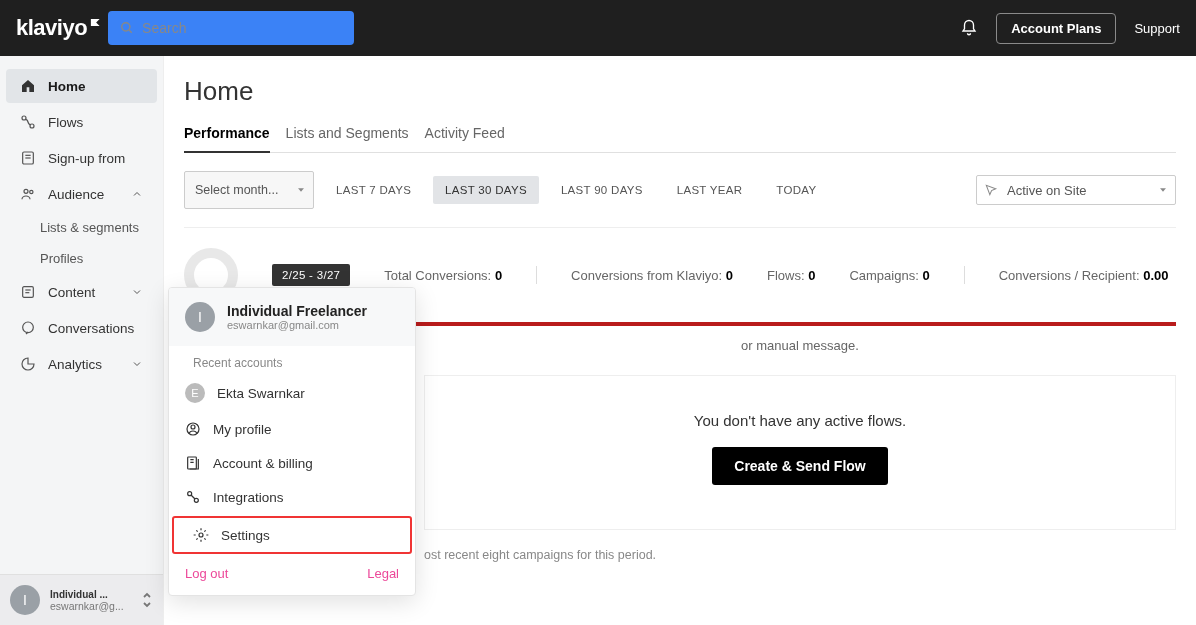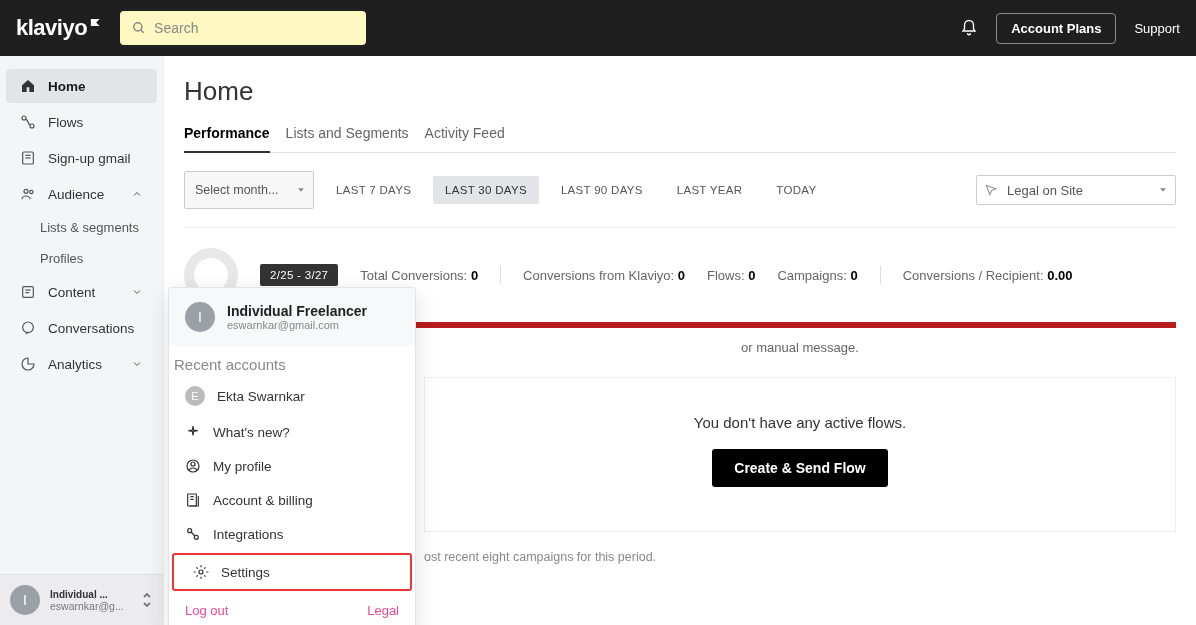--- a/index.html
+++ b/index.html
@@ -1,25 +1,25 @@
 <!DOCTYPE html>
 <html><head>
 <meta charset="utf-8">
 <style>
   * { box-sizing: border-box; margin: 0; padding: 0; font-family: -apple-system, BlinkMacSystemFont, "Segoe UI", Helvetica, Arial, sans-serif; }
   body { width: 1196px; height: 625px; overflow: hidden; background: #fff; color: #333; }
   svg { display: block; }
 
   
-  .topbar { height: 56px; background: #1f1f1f; display: flex; align-items: center; padding: 4px 16px; gap: 16px; }
+  .topbar { height: 56px; background: #1f1f1f; display: flex; align-items: center; padding: 4px 16px; gap: 4px; }
   .logo { color: #fff; font-size: 22px; font-weight: 700; letter-spacing: -0.5px; display:flex; align-items:center; gap:2px;}
   .logo .flag { width:14px; height:14px; margin-left:1px; margin-top:-6px; }
   .search-wrap { position: relative; width: 246px; }
   .search-wrap .icon { position: absolute; left: 12px; top: 50%; transform: translateY(-50%); color:#888; }
-  .search-input { width: 100%; height: 34px; border-radius: 4px; border: none; background: #fef9c3; padding: 0 12px 0 34px; font-size: 14px; color:#333; }
+  .search-input { width: 100%; height: 34px; border-radius: 4px; border: none; background: #3b82f6; padding: 0 12px 0 34px; font-size: 14px; color:#333; }
   .search-input::placeholder { color:#888; }
   .spacer { flex: 1; }
   .top-right { display: flex; align-items: center; gap: 18px; color:#fff; }
   .btn-outline { border: 1px solid #8a8a8a; background: transparent; color: #fff; padding: 7px 14px; border-radius: 4px; font-size: 13px; font-weight:600; cursor:pointer; }
   .top-link { font-size: 13px; color:#fff; cursor:pointer; }
 
   
   .layout { display: flex; height: calc(625px - 56px); }
   .sidebar { width: 164px; background: #f4f5f6; display: flex; flex-direction: column; padding-top: 12px; position:relative; border-right:1px solid #eee;}
   .nav-item { display: flex; align-items: center; gap: 12px; padding: 9px 14px; font-size: 13.5px; color:#333; cursor:pointer; border-radius:4px; margin: 1px 6px; }
@@ -43,39 +43,39 @@
   .select-month { width:130px; height:38px; border:1px solid #ccc; background:#f7f7f7; font-size:12.5px; color:#555; padding:0 22px 0 10px; border-radius:2px; appearance:none; cursor:pointer; position:relative; }
   .select-wrap { position:relative; display:inline-block; }
   .select-wrap .caret { position:absolute; right:8px; top:50%; transform:translateY(-50%); color:#888; pointer-events:none; }
   .range-btn { font-size:11.5px; color:#555; padding:8px 12px; cursor:pointer; border-radius:2px; letter-spacing:0.3px;}
   .range-btn.active { background:#e2e4e7; color:#333; }
   .metric-select { width:200px; height:30px; border:1px solid #ccc; background:#fff; font-size:13px; color:#555; padding:0 10px 0 30px; border-radius:2px; appearance:none; cursor:pointer; }
   .metric-wrap { position:relative; margin-left:auto; }
   .metric-wrap .micon { position:absolute; left:8px; top:50%; transform:translateY(-50%); color:#888; }
   .metric-wrap .caret { position:absolute; right:8px; top:50%; transform:translateY(-50%); color:#888; pointer-events:none;}
 
-  .stats-row { display:flex; align-items:center; gap: 22px; padding: 20px 0; border-bottom:6px solid #b91c1c; font-size:13px; color:#666;}
+  .stats-row { display:flex; align-items:center; gap: 34px; padding: 20px 0; border-bottom:4px solid #b91c1c; font-size:13px; color:#666;}
   .donut { width:54px; height:54px; border-radius:50%; border:10px solid #e8e8e8; flex-shrink:0; }
   .pill-dark { background:#333; color:#fff; font-size:11.5px; padding:5px 10px; border-radius:2px; letter-spacing:0.3px;}
   .stat strong { color:#000; font-weight:700; }
   .vdiv { width:1px; height:18px; background:#ddd; }
 
   .frag-text { font-size:13px; color:#666; padding: 12px 0 22px 0; text-align: center;}
   .empty-state { border:1px solid #eee; padding: 36px 0 44px 0; display:flex; flex-direction:column; align-items:center; gap:18px;}
   .empty-title { font-size:15px; color:#333; }
   .btn-dark { background:#000; color:#fff; border:none; padding:11px 22px; font-size:14px; font-weight:600; border-radius:3px; cursor:pointer; }
   .frag-text2 { font-size:12.5px; color:#888; padding-top:18px; }
 
   
   .popup { position:absolute; left:168px; top:287px; width:248px; background:#fff; border:1px solid #e4e4e4; box-shadow:0 6px 24px rgba(0,0,0,0.12); border-radius:4px; z-index:50; overflow:hidden;}
   .popup-header { padding:14px 16px; background:#f7f8f9; display:flex; gap:12px; align-items:center; }
   .popup-header .avatar-sm { width:30px; height:30px; }
   .pop-name { font-size:14px; font-weight:700; color:#222; }
   .pop-email { font-size:11px; color:#888; }
-  .popup-section-label { padding: 10px 16px 4px 5px; font-size:15px; color:#888; }
+  .popup-section-label { padding: 10px 16px 4px 24px; font-size:12px; color:#888; }
   .popup-item { display:flex; align-items:center; gap:12px; padding:9px 16px; font-size:13.5px; color:#333; cursor:pointer; }
   .popup-item.highlight { border:2.5px solid #f03434; border-radius:3px; margin: 2px 3px; padding:9px 19px; }
   .popup-item .av { width:20px; height:20px; border-radius:50%; background:#bbb; color:#fff; display:flex;align-items:center;justify-content:center; font-size:11px; flex-shrink:0;}
   .popup-footer { display:flex; justify-content:space-between; padding:10px 16px 14px 16px; font-size:13px; }
   .popup-footer a { color:#ec4899; cursor:pointer; }
 
 </style>
 </head>
 <body>
 
@@ -124,21 +124,21 @@
           <path d="M8 8 C14 8 10 16 16 16"></path>
         </svg>
       <span>Flows</span>
     </div>
     <div class="nav-item">
       <svg width="16" height="16" viewBox="0 0 24 24" fill="none" stroke="#555" stroke-width="1.8">
           <rect x="4" y="3" width="16" height="18" rx="2"></rect>
           <line x1="8" y1="8" x2="16" y2="8"></line>
           <line x1="8" y1="12" x2="16" y2="12"></line>
         </svg>
-      <span>Sign-up gmail</span>
+      <span>Sign-up from</span>
     </div>
     <div class="nav-item">
       <svg width="16" height="16" viewBox="0 0 24 24" fill="none" stroke="#555" stroke-width="1.8">
           <circle cx="9" cy="8" r="3"></circle>
           <circle cx="17" cy="9" r="2.5"></circle>
           <path d="M3 20c0-3 3-5 6-5s6 2 6 5"></path>
         </svg>
       <span>Audience</span>
       <span class="chev">
         <svg width="12" height="12" viewBox="0 0 24 24" fill="none" stroke="#555" stroke-width="2">
@@ -218,21 +218,21 @@
       <div class="range-btn">LAST 90 DAYS</div>
       <div class="range-btn">LAST YEAR</div>
       <div class="range-btn">TODAY</div>
 
       <div class="metric-wrap">
         <span class="micon">
           <svg width="14" height="14" viewBox="0 0 24 24" fill="none" stroke="#888" stroke-width="1.8">
               <path d="M4 4 L10 20 L13 13 L20 10 Z"></path>
             </svg>
         </span>
-        <div class="metric-select" style="display:flex;align-items:center;">Legal on Site</div>
+        <div class="metric-select" style="display:flex;align-items:center;">Active on Site</div>
         <span class="caret">
           <svg width="10" height="10" viewBox="0 0 24 24" fill="#888">
               <path d="M5 8 L12 16 L19 8 Z"></path>
             </svg>
         </span>
       </div>
     </div>
 
     <div class="stats-row">
       <div class="donut"></div>
@@ -280,26 +280,20 @@
       <div class="pop-email">eswarnkar@gmail.com</div>
     </div>
   </div>
   <div class="popup-section-label">Recent accounts</div>
   <div class="popup-item">
     <div class="av">E</div>
     <span>Ekta Swarnkar</span>
   </div>
   <div class="popup-item">
     <svg width="16" height="16" viewBox="0 0 24 24" fill="none" stroke="#333" stroke-width="1.8">
-        <path d="M12 3 L13 9 L19 10 L13 11 L12 17 L11 11 L5 10 L11 9 Z"></path>
-      </svg>
-    <span>What's new?</span>
-  </div>
-  <div class="popup-item">
-    <svg width="16" height="16" viewBox="0 0 24 24" fill="none" stroke="#333" stroke-width="1.8">
         <circle cx="12" cy="12" r="9"></circle>
         <circle cx="12" cy="9" r="3"></circle>
         <path d="M6 19c1-3 4-4 6-4s5 1 6 4"></path>
       </svg>
     <span>My profile</span>
   </div>
   <div class="popup-item">
     <svg width="16" height="16" viewBox="0 0 24 24" fill="none" stroke="#333" stroke-width="1.8">
         <rect x="4" y="3" width="13" height="18" rx="1"></rect>
         <path d="M20 6v15H7"></path>

